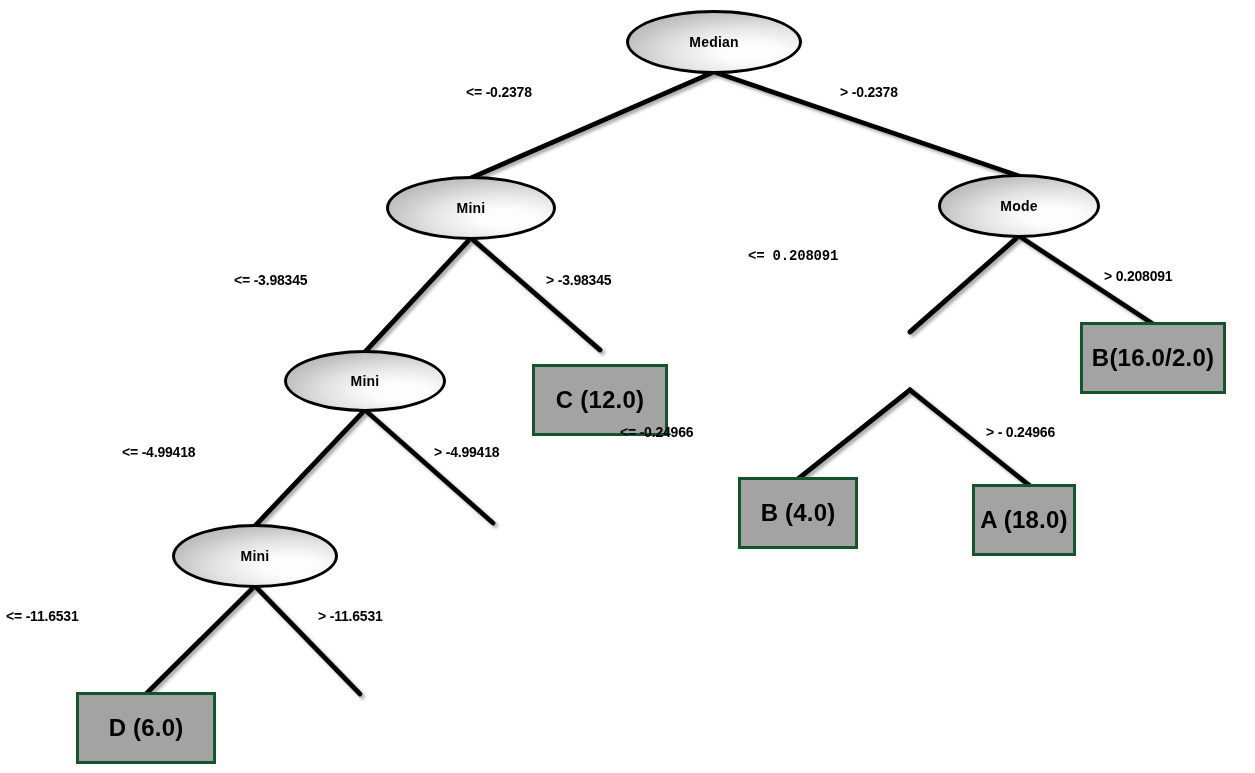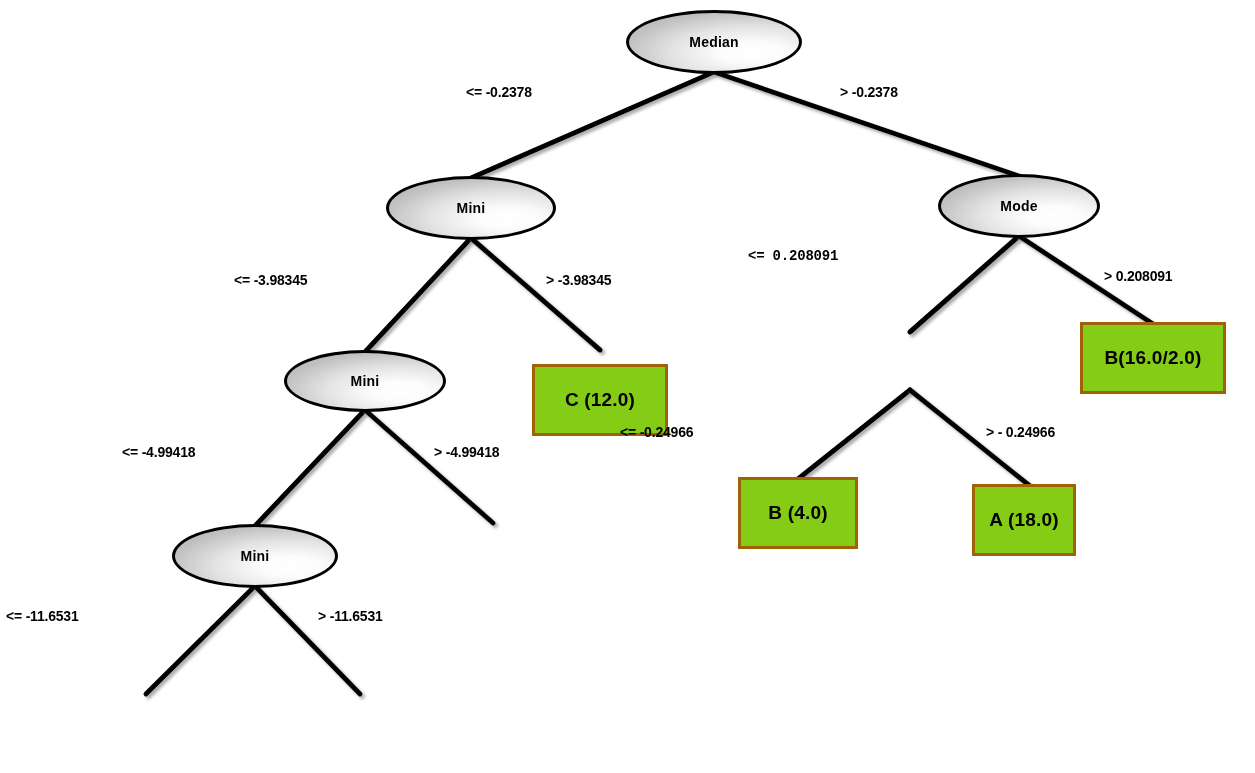--- a/index.html
+++ b/index.html
@@ -37,23 +37,23 @@
     z-index: 5;
   }
   .node-internal {
     border: 3px solid #000000;
     border-radius: 50%;
     background: radial-gradient(ellipse at 72% 68%, #ffffff 0%, #fcfcfc 18%, #e3e3e3 46%, #c2c2c2 72%, #a8a8a8 100%);
     font-size: 14px;
     letter-spacing: 0.2px;
   }
   .node-leaf {
-    border: 3px solid #a16207;
-    background: #84cc16;
-    font-size: 19px;
+    border: 3px solid #14532d;
+    background: #a3a3a3;
+    font-size: 24px;
     letter-spacing: 0.2px;
   }
   .edge-label {
     position: absolute;
     color: #000000;
     font-weight: bold;
     font-size: 14px;
     white-space: nowrap;
     letter-spacing: -0.2px;
     z-index: 6;
@@ -84,20 +84,21 @@
     </svg>
 <div class="node node-internal" style="left: 626px; top: 10px; width: 176px; height: 64px;">Median</div>
     <div class="node node-internal" style="left: 386px; top: 176px; width: 170px; height: 64px;">Mini</div>
     <div class="node node-internal" style="left: 938px; top: 174px; width: 162px; height: 64px;">Mode</div>
     <div class="node node-internal" style="left: 284px; top: 350px; width: 162px; height: 62px;">Mini</div>
     <div class="node node-leaf" style="left: 532px; top: 364px; width: 136px; height: 72px;">C (12.0)</div>
     <div class="node node-leaf" style="left: 1080px; top: 322px; width: 146px; height: 72px;">B(16.0/2.0)</div>
     <div class="node node-internal" style="left: 172px; top: 524px; width: 166px; height: 64px;">Mini</div>
     <div class="node node-leaf" style="left: 738px; top: 477px; width: 120px; height: 72px;">B (4.0)</div>
     <div class="node node-leaf" style="left: 972px; top: 484px; width: 104px; height: 72px;">A (18.0)</div>
+    <div class="node node-leaf" style="left: 76px; top: 692px; width: 140px; height: 72px;">D (6.0)</div>
     <div class="edge-label" style="left: 466px; top: 84px;">&lt;= -0.2378</div>
     <div class="edge-label" style="left: 840px; top: 84px;">&gt; -0.2378</div>
     <div class="edge-label" style="left: 234px; top: 272px;">&lt;= -3.98345</div>
     <div class="edge-label" style="left: 546px; top: 272px;">&gt; -3.98345</div>
     <div class="edge-label" style="left: 748px; top: 248px; font-family: Liberation Mono, monospace;">&lt;= 0.208091</div>
     <div class="edge-label" style="left: 1104px; top: 248px; margin-top: 20px;">&gt; 0.208091</div>
     <div class="edge-label" style="left: 122px; top: 444px;">&lt;= -4.99418</div>
     <div class="edge-label" style="left: 434px; top: 444px;">&gt; -4.99418</div>
     <div class="edge-label" style="left: 620px; top: 424px;">&lt;= -0.24966</div>
     <div class="edge-label" style="left: 986px; top: 424px;">&gt; - 0.24966</div>

